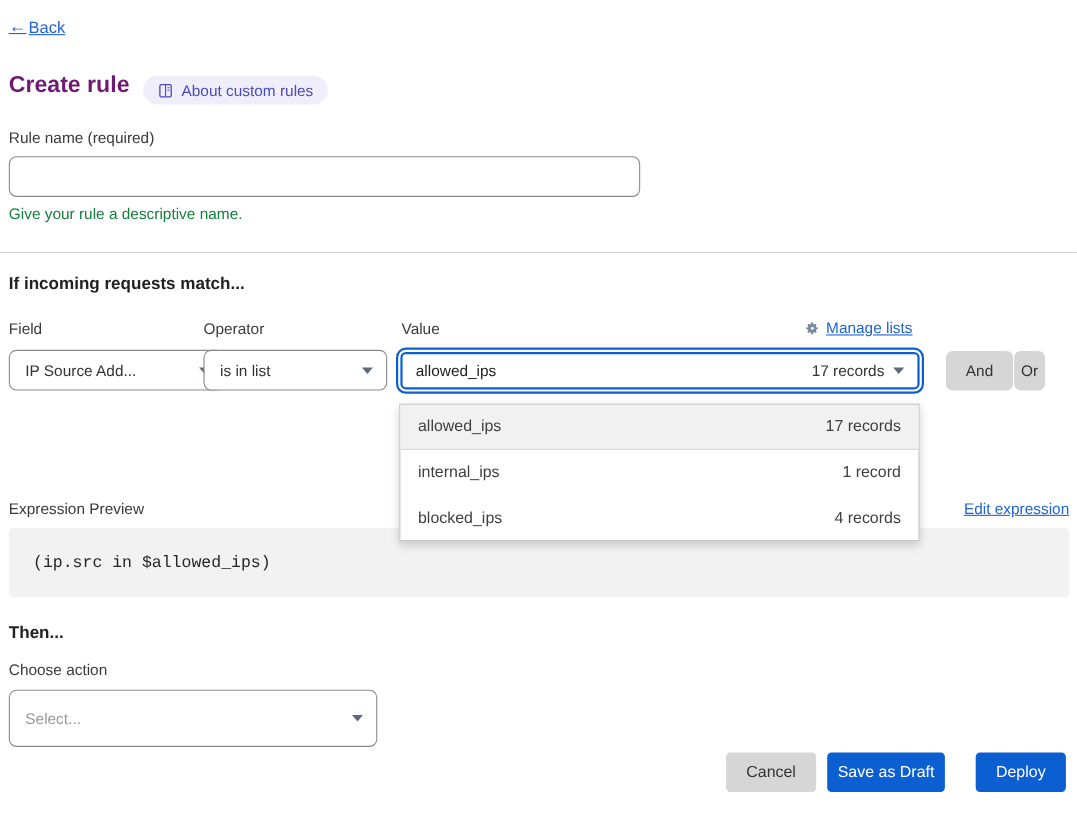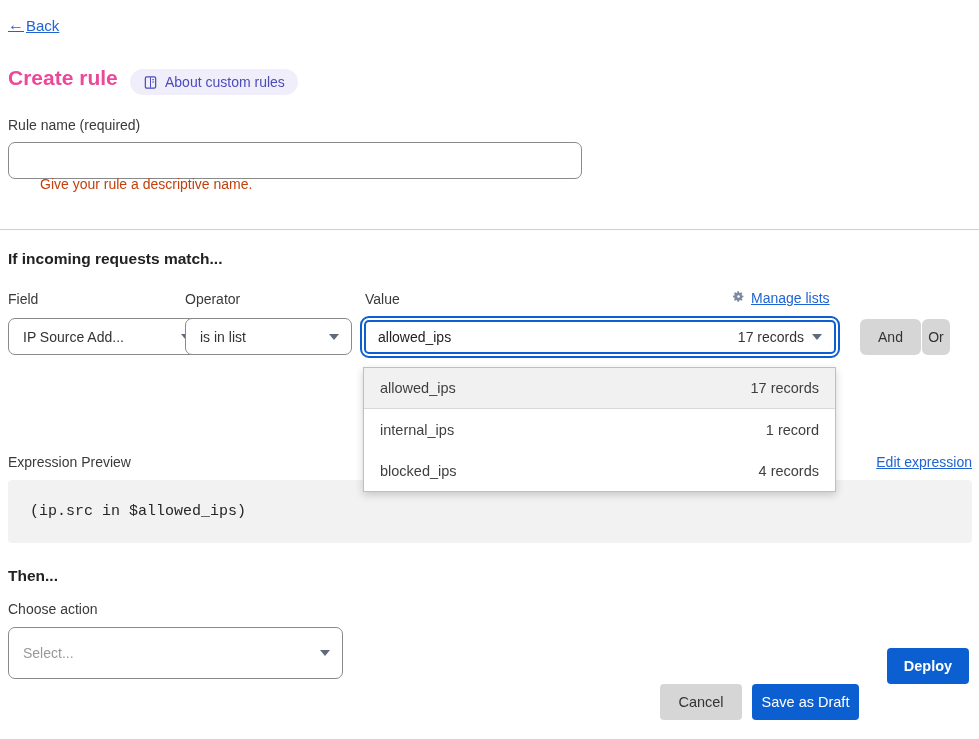--- a/index.html
+++ b/index.html
@@ -21,37 +21,37 @@
     font-family:"Liberation Sans", sans-serif;
     color:#333;
     overflow:hidden;
   }
   .abs{position:absolute;}
   a{cursor:pointer;}
 
   
   .back-link{left:8px;top:16px;font-size:15px;color:var(--link-blue);text-decoration:underline;display:flex;align-items:center;gap:2px;}
   .back-arrow{font-size:16px;text-decoration:none;}
-  .page-title{left:8px;top:66px;font-size:21px;font-weight:700;color:#ec4899;}
+  .page-title{left:8px;top:66px;font-size:21px;font-weight:700;color:#701a75;}
   .about-pill{left:130px;top:69px;height:26px;display:flex;align-items:center;gap:7px;background:var(--pill-bg);border-radius:14px;padding:0 13px;font-size:14px;color:var(--pill-text);cursor:pointer;}
 
   
   .lbl{font-size:14px;color:#3a3a3a;}
   .rule-name-label{left:8px;top:117px;}
   .rule-name-input{left:8px;top:142px;width:574px;height:37px;border:1px solid #8a8a8a;border-radius:7px;font-size:14px;padding:0 12px;font-family:"Liberation Sans",sans-serif;color:#222;background:#fff;}
-  .help-text{left:8px;top:176px;font-size:14px;color:#c2410c;margin-left:32px;}
+  .help-text{left:8px;top:186px;font-size:14px;color:#15803d;}
   .divider{left:0;top:229px;width:979px;height:1px;background:#cfcfcf;}
 
   
   .section-heading{font-size:15.5px;font-weight:700;color:#222;}
   .match-heading{left:8px;top:250px;}
   .field-label{left:8px;top:291px;}
   .operator-label{left:185px;top:291px;}
   .value-label{left:365px;top:291px;}
-  .manage-lists{left:732px;top:290px;display:flex;align-items:flex-start;gap:6px;font-size:14px;}
+  .manage-lists{left:732px;top:290px;display:flex;align-items:center;gap:6px;font-size:14px;}
   .manage-lists a{color:var(--link-blue);text-decoration:underline;}
 
   .select{height:37px;border:1px solid #8a8a8a;border-radius:7px;background:#fff;display:flex;align-items:center;padding:0 12px 0 14px;font-size:14px;color:#333;cursor:pointer;}
   .select .txt{flex:1;}
   .chev{width:0;height:0;border-left:5px solid transparent;border-right:5px solid transparent;border-top:6px solid #5f6b7a;margin-left:8px;}
   .field-select{left:8px;top:318px;width:196px;}
   .operator-select{left:185px;top:318px;width:167px;}
 
   .value-select{left:360px;top:316px;width:480px;height:42px;border:2px solid var(--accent-blue);border-radius:9px;background:#fff;padding:2px;cursor:pointer;}
   .value-select-inner{width:100%;height:100%;border:2px solid var(--accent-blue);border-radius:5px;display:flex;align-items:center;padding:0 12px 0 12px;font-size:14px;color:#222;}
@@ -78,21 +78,21 @@
   .then-heading{left:8px;top:567px;}
   .action-label{left:8px;top:601px;}
   .action-select{left:8px;top:627px;width:335px;height:52px;}
   .placeholder{color:#999;}
 
   
   .footer-btn{height:36px;border:none;border-radius:4px;font-size:14.5px;font-family:"Liberation Sans",sans-serif;cursor:pointer;}
   .btn-cancel{left:660px;top:684px;width:82px;background:var(--gray-btn);color:#333;}
   .btn-blue{background:var(--accent-blue);color:#fff;}
   .btn-save-draft{left:752px;top:684px;width:107px;}
-  .btn-deploy{left:887px;top:648px;width:82px;font-weight:bold;}
+  .btn-deploy{left:887px;top:684px;width:82px;}
 
   .icon{display:inline-flex;align-items:center;justify-content:center;}
 </style>
 </head>
 <body>
 
 <a class="abs back-link">
   <span class="back-arrow">←</span>
     <span>Back</span>
 </a>

